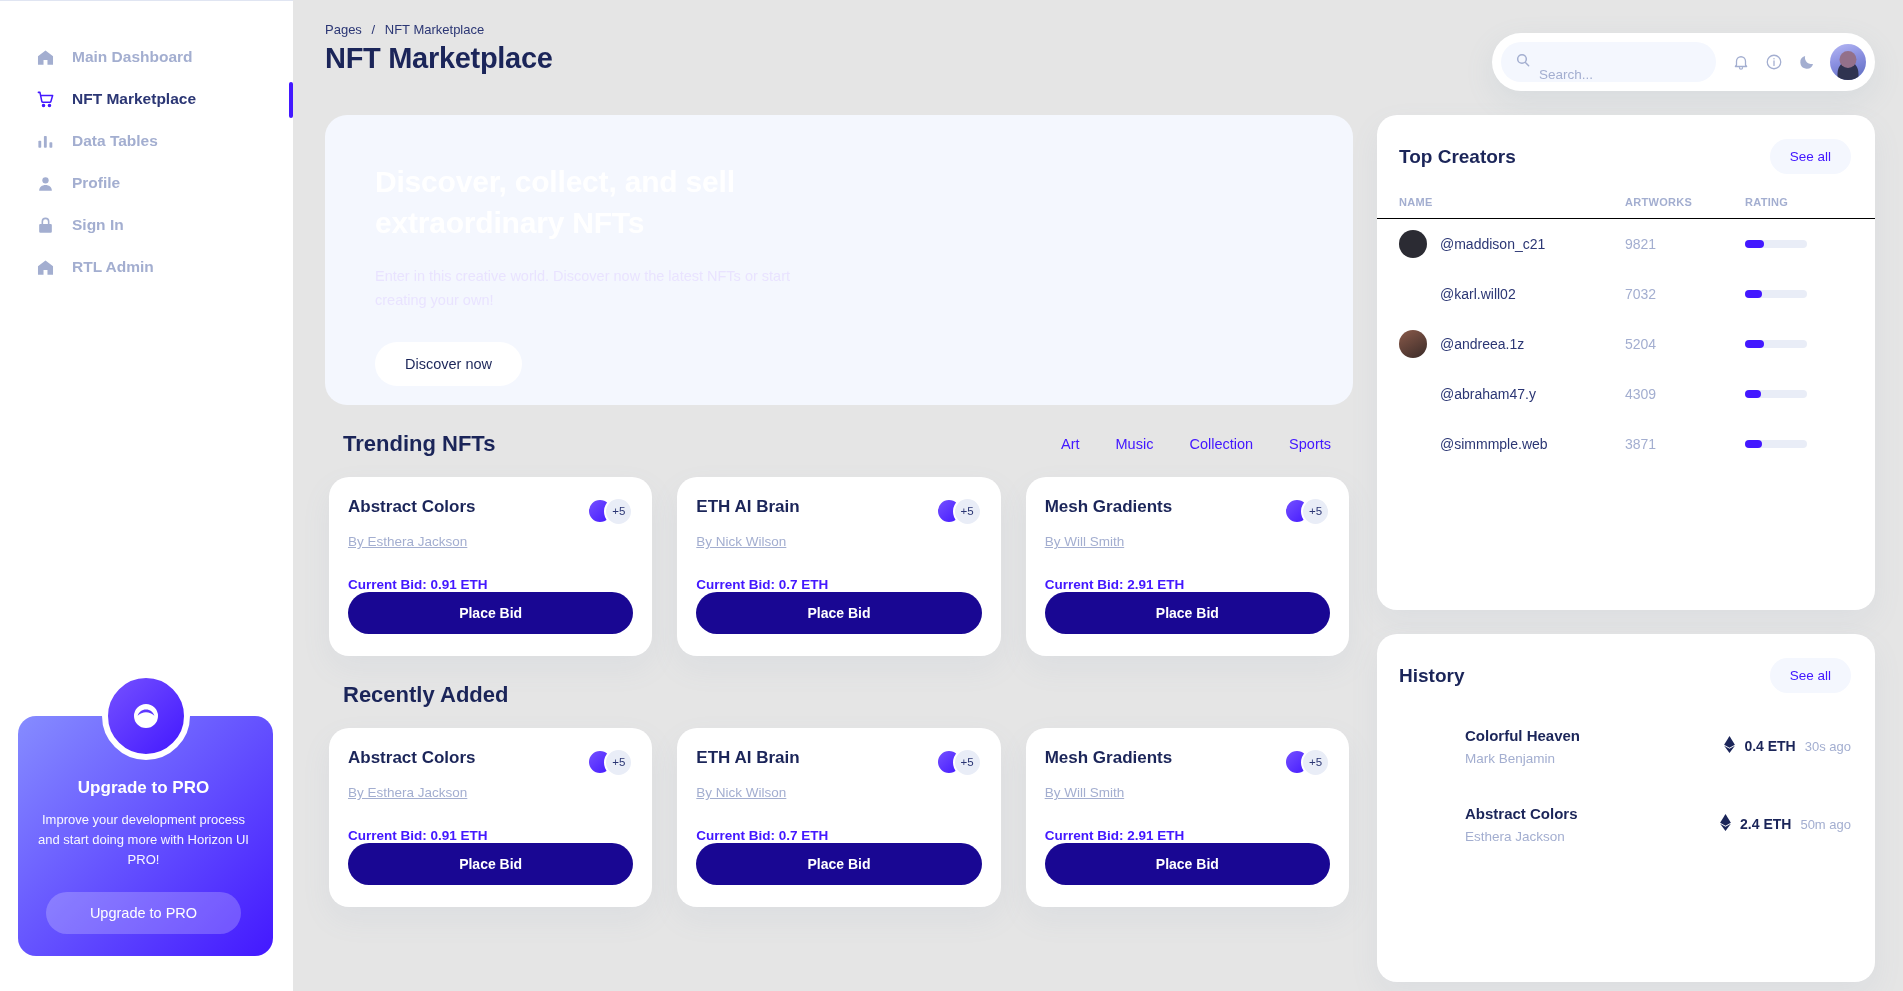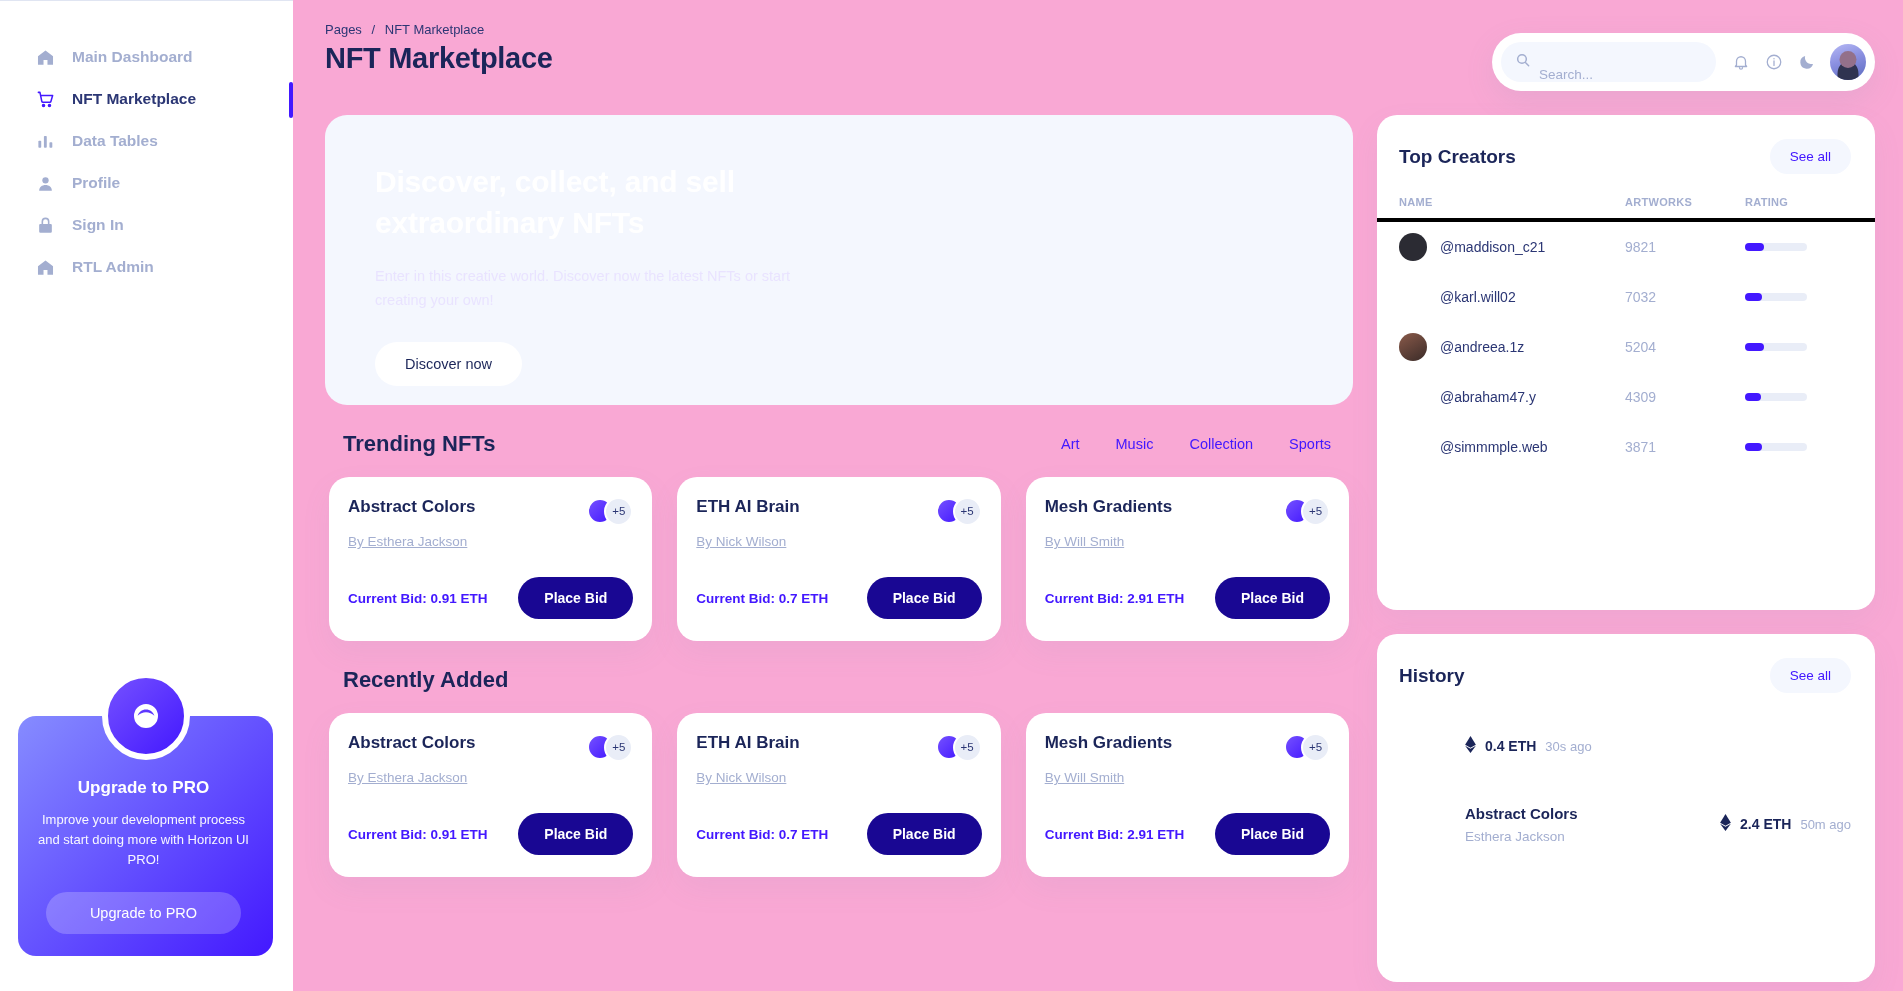--- a/index.html
+++ b/index.html
@@ -76,21 +76,21 @@
     background: rgba(255,255,255,.22);
     border: none; border-radius: 22px;
     color: #FFFFFF; font-size: 14.5px; font-weight: 500;
     padding: 13px 0; cursor: pointer;
     font-family: "Liberation Sans", sans-serif;
   }
 
   
   .main {
     flex: 1; height: 991px;
-    background: #f9a8d4;
+    background: #e5e5e5;
     position: relative;
     overflow: hidden;
   }
   .topbar {
     display: flex; align-items: flex-start; justify-content: space-between;
     padding: 22px 28px 0 32px;
   }
   .breadcrumb { font-size: 13px; color: #2B3674; margin-bottom: 5px; }
   .breadcrumb .sep { margin: 0 6px; color: #2B3674; }
   .page-title { font-size: 29px; font-weight: 700; color: #1B2559; letter-spacing: -.3px; }
@@ -191,22 +191,23 @@
   }
   .avatar-group .mini:first-child { margin-left: 0; }
   .avatar-plus {
     width: 29px; height: 29px; border-radius: 50%;
     background: #E9EDF7; color: #2B3674;
     font-size: 11.5px; font-weight: 500;
     display: flex; align-items: center; justify-content: center;
     margin-left: -9px; border: 2px solid #FFFFFF;
   }
   .nft-bottom {
-    display: flex; align-items: center; justify-content: space-between;
+    display: flex; justify-content: space-between;
     margin-top: 28px;
+    flex-direction: column;
   }
   .nft-bid { font-size: 13.5px; font-weight: 700; color: #4318FF; }
   .bid-btn {
     background: #190793; color: #FFFFFF;
     border: none; border-radius: 24px;
     font-size: 14px; font-weight: 700;
     padding: 13px 26px; cursor: pointer;
     font-family: "Liberation Sans", sans-serif;
   }
 
@@ -225,21 +226,21 @@
     border: none; border-radius: 20px;
     font-size: 13.5px; padding: 10px 20px; cursor: pointer;
     font-family: "Liberation Sans", sans-serif;
   }
   .creators-panel { height: 495px; }
   table.creators { width: 100%; border-collapse: collapse; }
   table.creators th {
     text-align: left; font-size: 11px; font-weight: 700;
     color: #A3AED0; letter-spacing: .3px;
     padding: 8px 0 10px 0;
-    border-bottom: 4px solid #000000;
+    border-bottom: 1px solid #000000;
   }
   table.creators th:first-child { padding-left: 22px; }
   table.creators td { padding: 11px 0; vertical-align: middle; }
   table.creators td:first-child { padding-left: 22px; }
   .creator-cell { display: flex; align-items: center; }
   .creator-av {
     width: 28px; height: 28px; border-radius: 50%;
     margin-right: 13px; flex: 0 0 28px;
     background: #2B2B33; overflow: hidden; position: relative;
   }
@@ -614,20 +615,24 @@
         </section>
 
         <section class="panel history-panel">
           <div class="panel-head">
             <div class="panel-title">History</div>
             <button class="see-all">See all</button>
           </div>
 
           <div class="history-row">
             <span class="history-av"></span>
+            <div class="history-meta">
+              <div class="history-name">Colorful Heaven</div>
+              <div class="history-author">Mark Benjamin</div>
+            </div>
             <div class="history-right">
               <span>
                 <svg width="11" height="17" viewBox="0 0 12 19" fill="#1B2559">
                     <path d="M6 0 0 9.7 6 13l6-3.3z"></path>
                     <path d="M6 14.2 0 10.9 6 19l6-8.1z"></path>
                   </svg>
               </span>
               <span class="eth-val">0.4 ETH</span>
               <span class="history-time">30s ago</span>
             </div>

